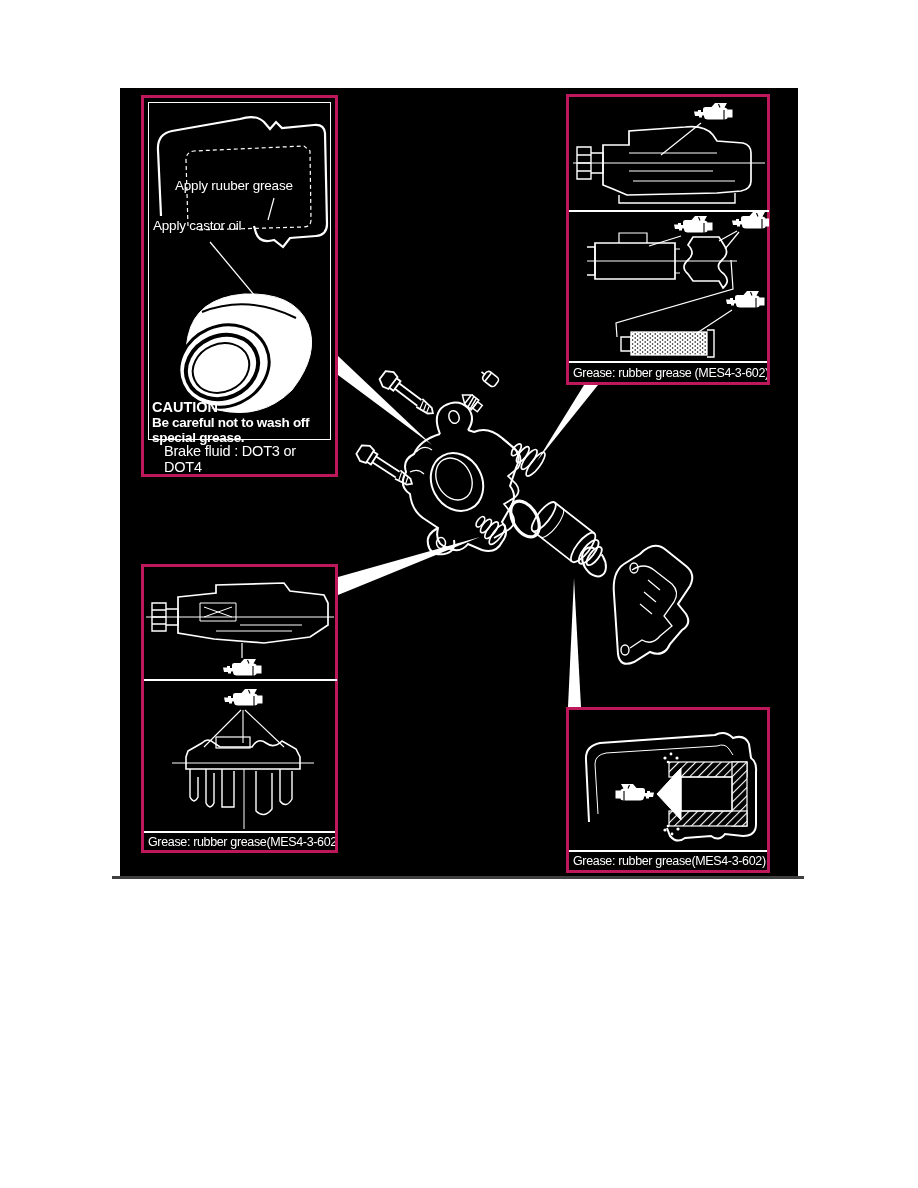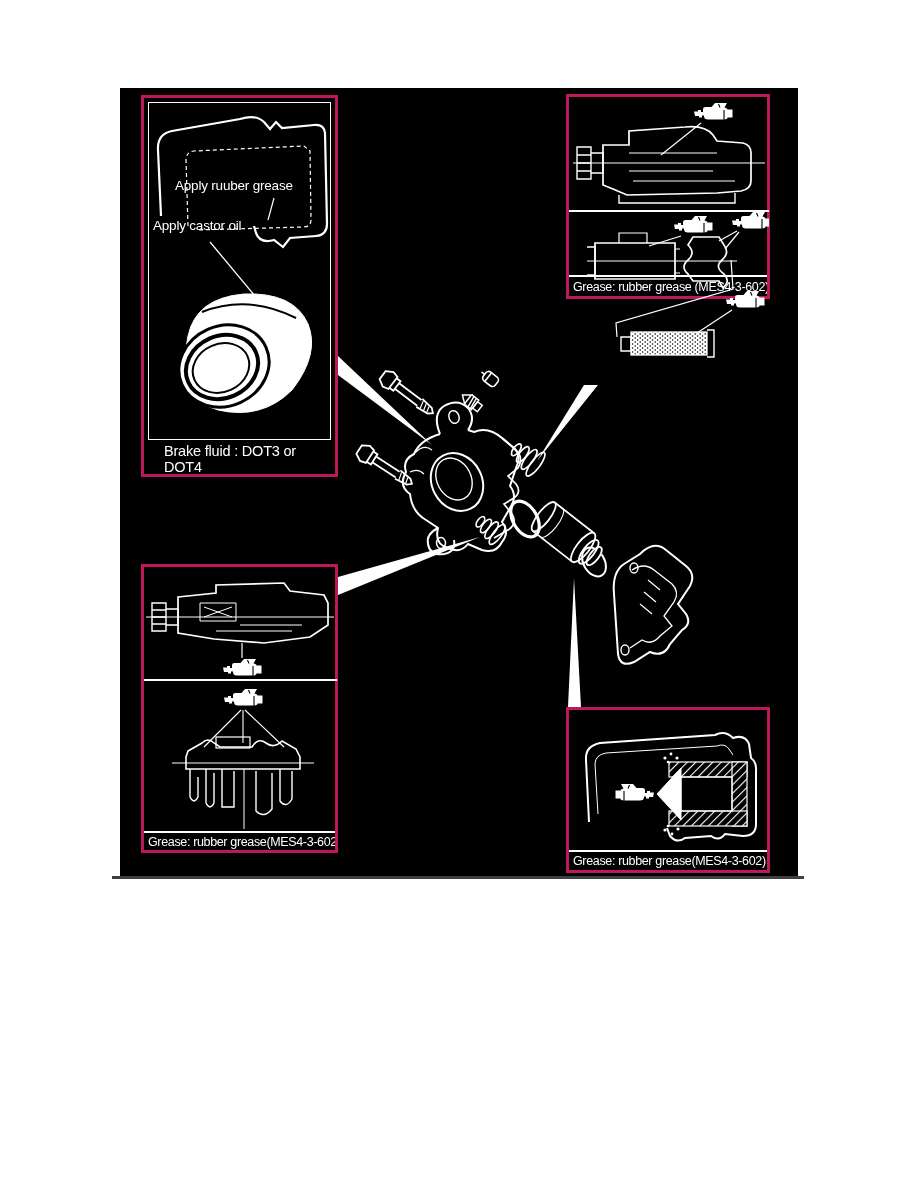--- a/index.html
+++ b/index.html
@@ -15,21 +15,21 @@
     position:absolute; left:112px; top:876px; width:692px; height:3px;
     background:#3f3f3f;
   }
   .center-art { position:absolute; left:0; top:0; }
   .panel {
     position:absolute; border:3px solid #be185d; box-sizing:border-box;
     background:#000; color:#fff;
   }
   .panel svg { position:absolute; left:0; top:0; }
   .panel-tl { left:21px; top:7px;  width:197px; height:382px; }
-  .panel-tr { left:446px; top:6px; width:204px; height:205px; }
+  .panel-tr { left:446px; top:6px; width:204px; height:291px; }
   .panel-bl { left:21px; top:476px; width:197px; height:289px; }
   .panel-br { left:446px; top:619px; width:204px; height:166px; }
   .inner-box {
     position:absolute; left:4px; top:4px; right:4px; height:338px;
     border:1.5px solid #fff; box-sizing:border-box;
   }
   .tl-label {
     position:absolute; color:#fff; font-size:13.5px; white-space:nowrap;
     letter-spacing:-0.2px;
   }
@@ -174,20 +174,25 @@
       <g>
         <path d="M44,238 Q52,200 100,196 Q150,194 164,226 Q176,256 148,292 Q118,322 74,312 Q38,302 40,262 Z" fill="#fff" stroke="#fff"></path>
         <ellipse cx="80" cy="268" rx="46" ry="40" transform="rotate(-24 80 268)" fill="#fff" stroke="#000" stroke-width="3"></ellipse>
         <ellipse cx="78" cy="269" rx="37" ry="31" transform="rotate(-24 78 269)" fill="none" stroke="#000" stroke-width="4"></ellipse>
         <ellipse cx="77" cy="270" rx="29" ry="24" transform="rotate(-24 77 270)" fill="none" stroke="#000" stroke-width="2"></ellipse>
         <path d="M58,214 Q104,196 152,220" fill="none" stroke="#000" stroke-width="2"></path>
       </g>
     </svg>
     <div class="tl-label lbl-rubber">Apply ruuber grease</div>
     <div class="tl-label lbl-castor">Apply castor oil</div>
+    <div class="caution-block">
+      <div class="caution-title">CAUTION</div>
+      <div class="caution-line">Be careful not to wash off</div>
+      <div class="caution-line">special grease.</div>
+    </div>
     <div class="tl-footer">Brake fluid : DOT3 or DOT4</div>
   </div>
 
   <div class="panel panel-tr">
     <svg width="200" height="270" viewBox="0 0 200 270">
       <g stroke="#fff" fill="none">
 
         <g>
           <line x1="4" y1="66" x2="196" y2="66" stroke-width="1"></line>
           <path d="M8,50 h14 v32 h-14 Z M8,58 h14 M8,66 h14 M8,74 h14" stroke-width="1.4"></path>

